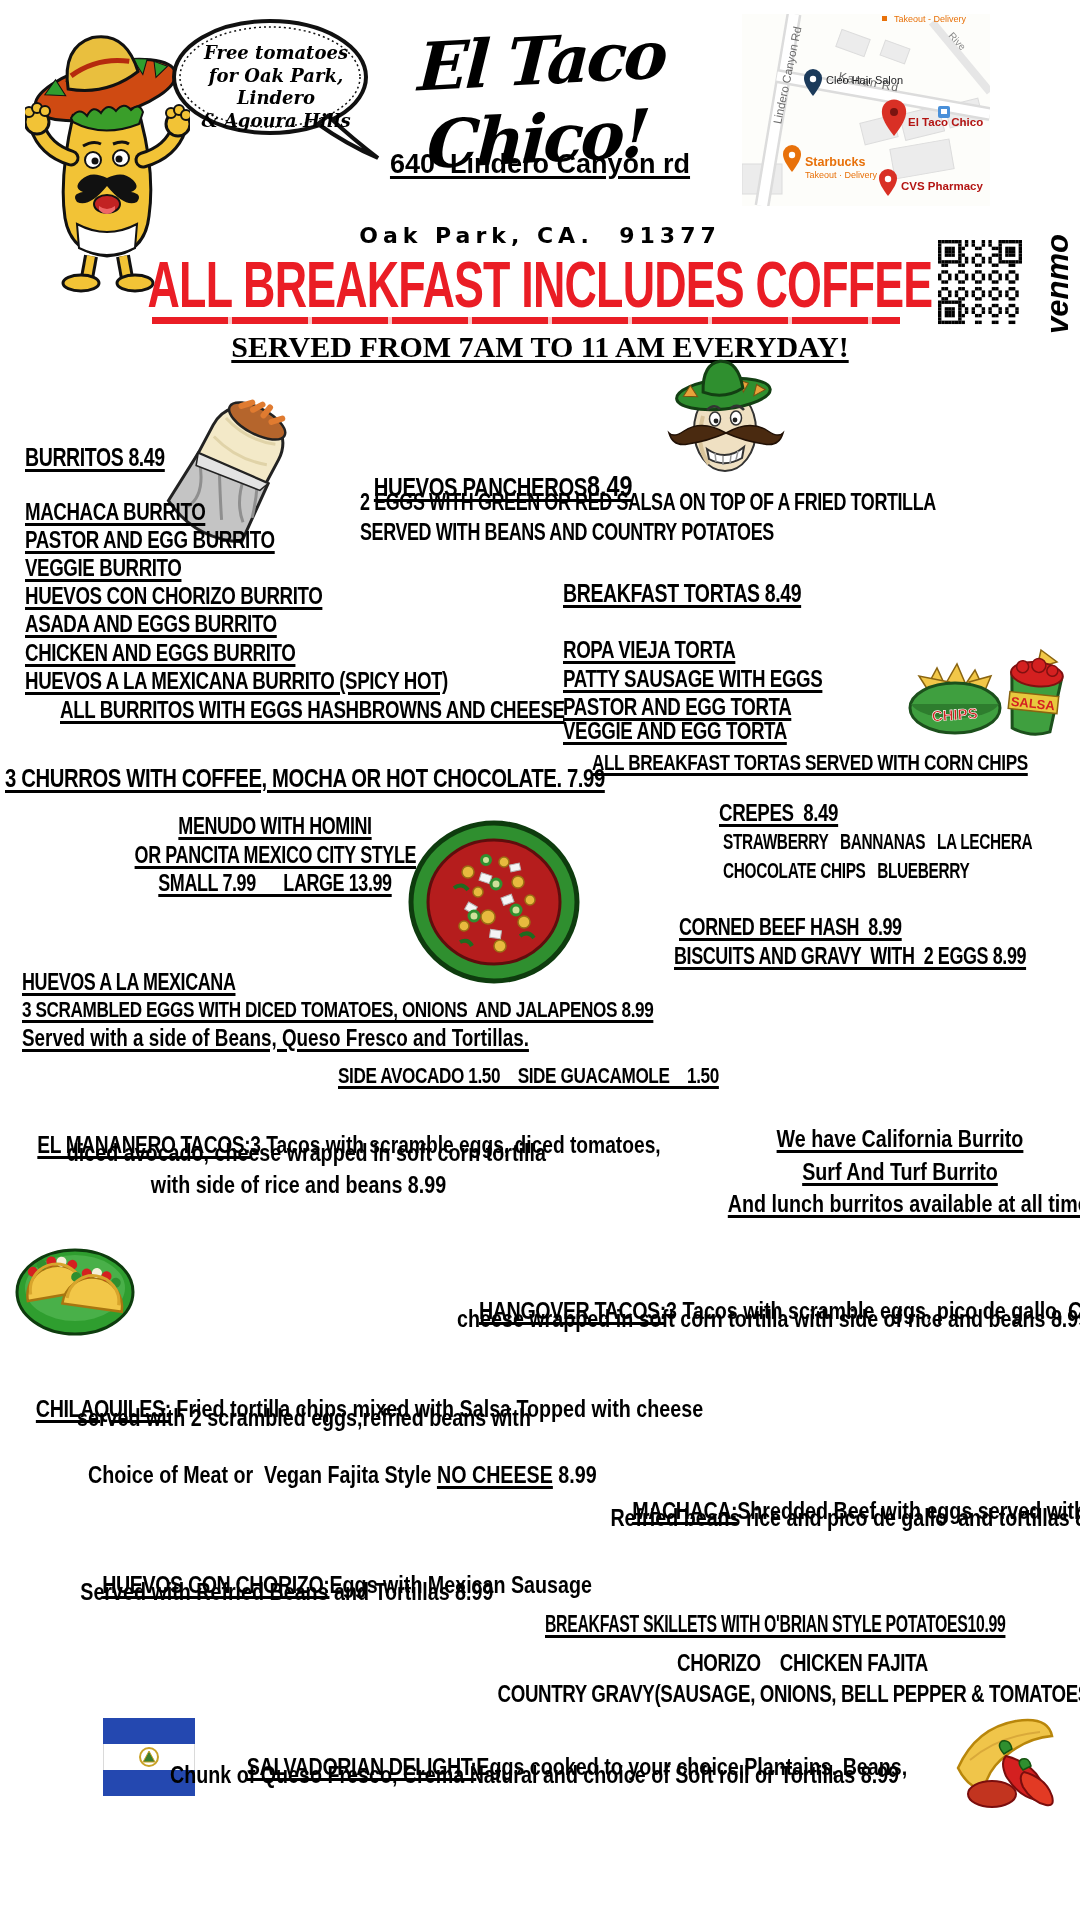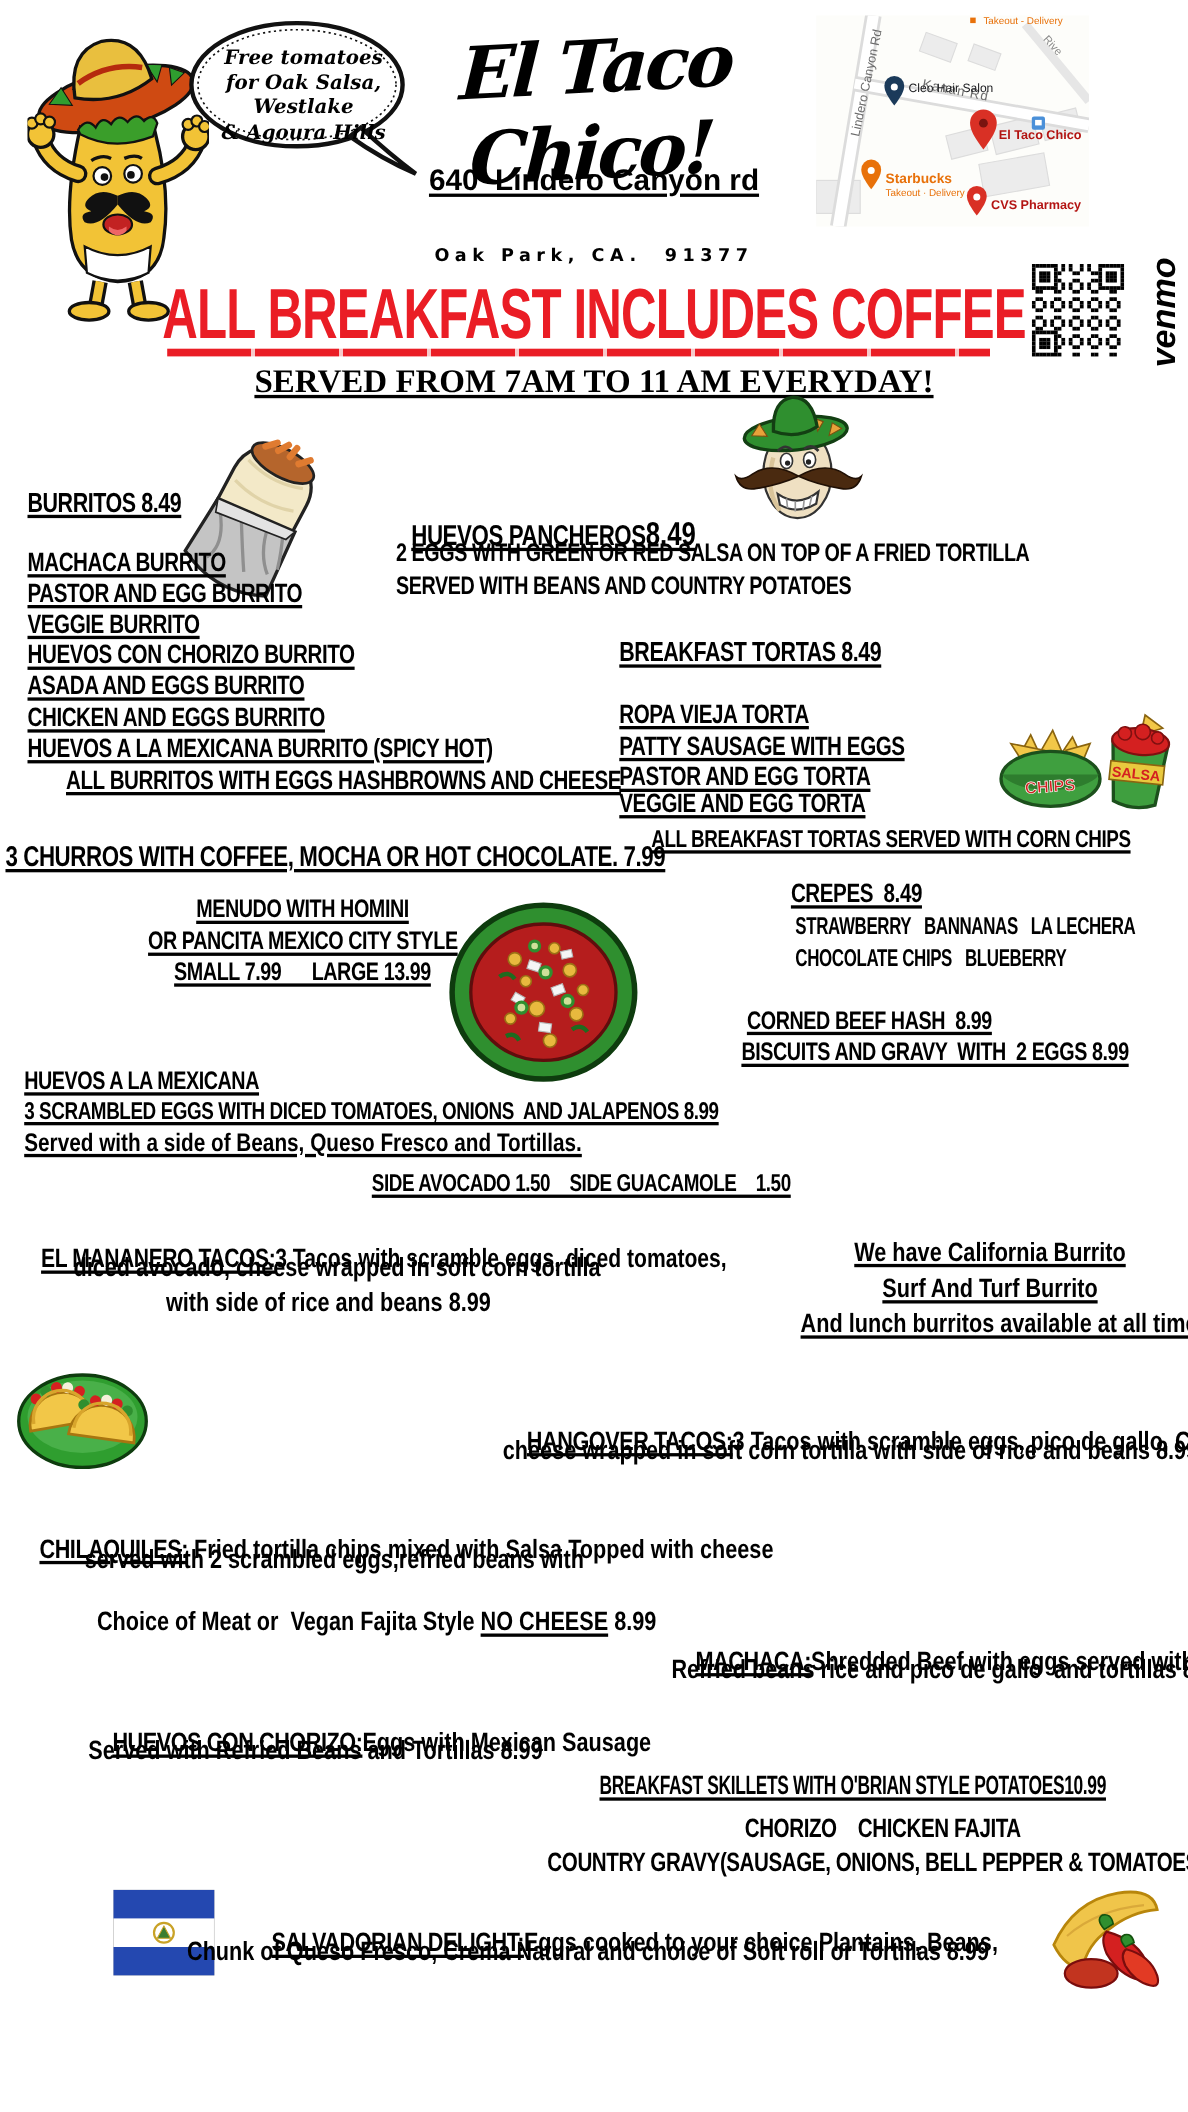--- a/index.html
+++ b/index.html
@@ -82,27 +82,27 @@
     <ellipse cx="110" cy="255" rx="18" ry="8" fill="#f2c336" stroke="#111" stroke-width="3"></ellipse>
   </svg>
 
   <svg style="position:absolute;left:168px;top:14px" width="215" height="160" viewBox="0 0 215 160">
     <ellipse cx="102" cy="63" rx="96" ry="56" fill="#fff" stroke="#111" stroke-width="4"></ellipse>
     <ellipse cx="102" cy="63" rx="90" ry="50" fill="none" stroke="#111" stroke-width="1.5" stroke-dasharray="2 3"></ellipse>
     <path d="M160,102 Q186,126 210,144 Q178,130 150,110 Z" fill="#fff" stroke="#111" stroke-width="4"></path>
   </svg>
   <div id="bubble-text">
     <div>Free tomatoes</div>
-    <div>for Oak Salsa, Westlake</div>
+    <div>for Oak Park, Lindero</div>
     <div>&amp; Agoura Hills</div>
   </div>
 
   <div id="title">El Taco Chico!</div>
   <div class="ln hdr u" style="left:350px;top:150px;width:380px;font-size:27px;">640  Lindero Canyon rd</div>
-  <div class="ln hdr" style="left:340px;top:224px;width:400px;font-size:16px;letter-spacing:5px;font-weight:700;font-family:'DejaVu Sans',sans-serif;">Oak Park, CA.  91377</div>
+  <div class="ln hdr" style="left:340px;top:224px;width:400px;font-size:22px;letter-spacing:5px;font-weight:700;font-family:'DejaVu Sans',sans-serif;">Oak Park, CA.  91377</div>
 
   <svg style="position:absolute;left:742px;top:14px;background:#fdfdfa" width="248" height="192" viewBox="0 0 248 192">
     <defs>
         <path id="pin" d="M0 0C-6-8-9-13-9-18a9 9 0 1 1 18 0C9-13 6-8 0 0Z"></path>
       </defs>
     <g fill="#ececec" stroke="#dcdcdc">
       <rect x="120" y="105" width="34" height="22" transform="rotate(-14 137 116)"></rect>
       <rect x="160" y="96" width="40" height="26" transform="rotate(-14 180 109)"></rect>
       <rect x="205" y="88" width="34" height="22" transform="rotate(-14 222 99)"></rect>
       <rect x="150" y="130" width="60" height="30" transform="rotate(-10 180 145)"></rect>

